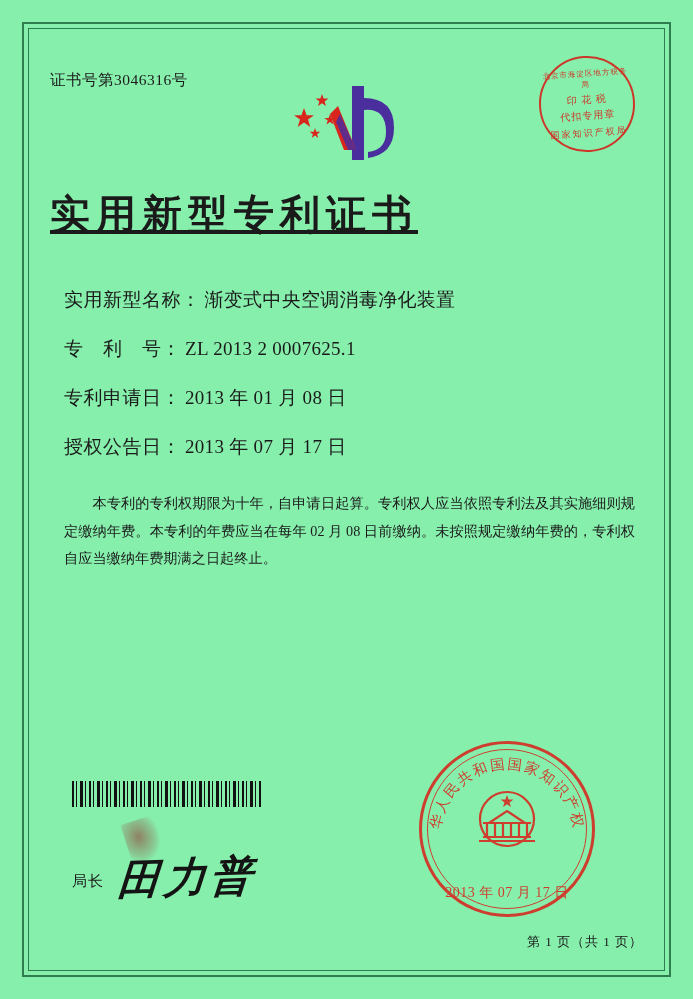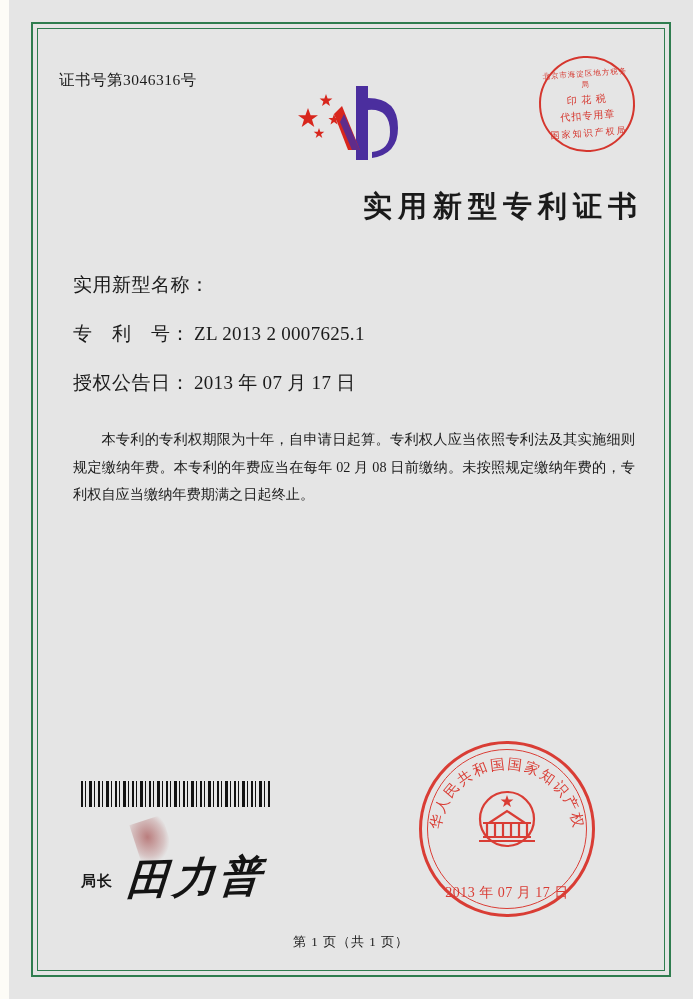--- a/index.html
+++ b/index.html
@@ -11,22 +11,21 @@
     height: 999px;
     background: #fdfcf7;
     font-family: "Liberation Serif", serif;
     color: #1a1a1a;
     overflow: hidden;
     position: relative;
   }
   .page {
     position: absolute;
     inset: 0;
-    background: #e5e5e5;
-    margin-left: 9px;
+    background: #86efac;
   }
   
   .border-outer {
     position: absolute;
     left: 22px; top: 22px; right: 22px; bottom: 22px;
     border: 2px solid #2f7d4f;
   }
   .border-inner {
     position: absolute;
     left: 28px; top: 28px; right: 28px; bottom: 28px;
@@ -83,26 +82,27 @@
     font-size: 8px;
     letter-spacing: 1px;
     line-height: 1.45;
     font-family: "Liberation Serif", serif;
   }
   .seal-top .st-top { margin-top: 11px; font-size: 7.5px; }
   .seal-top .st-mid { font-size: 10px; line-height: 1.45; margin-top: 2px; }
   .seal-top .st-bot { font-size: 9px; margin-top: 3px; letter-spacing: 2px; }
 
   h1.title {
-    text-align: right;
-    font-size: 29px;
+    text-align: left;
+    font-size: 40px;
     font-weight: bold;
     letter-spacing: 6px;
     margin: 96px 0 0 0;
     font-family: "DejaVu Serif", serif;
+    text-decoration: underline;
   }
 
   .fields {
     margin-top: 48px;
     font-size: 19px;
     line-height: 1;
   }
   .field-row {
     display: flex;
     align-items: baseline;
@@ -158,21 +158,20 @@
     position: absolute;
     left: 22px;
     bottom: 62px;
     display: flex;
     align-items: flex-end;
   }
   .sign-label {
     font-size: 15px;
     letter-spacing: 1px;
     padding-bottom: 6px;
-    font-weight: bold;
   }
   .signature {
     margin-left: 14px;
     font-size: 42px;
     font-family: "DejaVu Serif", serif;
     font-style: italic;
     font-weight: bold;
     letter-spacing: 4px;
     color: #141414;
     transform: skewX(-6deg) rotate(-2deg);
@@ -221,21 +220,21 @@
     white-space: nowrap;
     font-size: 14px;
     color: #d8261d;
     letter-spacing: 0.5px;
   }
 
   .footer {
     position: absolute;
     left: 0; right: 0;
     bottom: 8px;
-    text-align: center;
+    text-align: right;
     font-size: 13px;
     letter-spacing: 1px;
   }
 </style>
 </head>
 <body>
 
 <div class="page">
 
   <div class="border-outer"></div>
@@ -268,24 +267,29 @@
       <div class="st-line st-mid">印 花 税</div>
       <div class="st-line st-mid">代扣专用章</div>
       <div class="st-line st-bot">国家知识产权局</div>
     </div>
 
     <h1 class="title">实用新型专利证书</h1>
 
     <div class="fields">
       <div class="field-row">
         <span class="field-label">实用新型名称：</span>
+        <span class="field-value">渐变式中央空调消毒净化装置</span>
       </div>
       <div class="field-row">
         <span class="field-label">专　利　号：</span>
         <span class="field-value">ZL 2013 2 0007625.1</span>
+      </div>
+      <div class="field-row">
+        <span class="field-label">专利申请日：</span>
+        <span class="field-value">2013 年 01 月 08 日</span>
       </div>
       <div class="field-row">
         <span class="field-label">授权公告日：</span>
         <span class="field-value">2013 年 07 月 17 日</span>
       </div>
     </div>
 
     <div class="paragraphs">
       <p>本专利的专利权期限为十年，自申请日起算。专利权人应当依照专利法及其实施细则规定缴纳年费。本专利的年费应当在每年 02 月 08 日前缴纳。未按照规定缴纳年费的，专利权自应当缴纳年费期满之日起终止。</p>
     </div>

